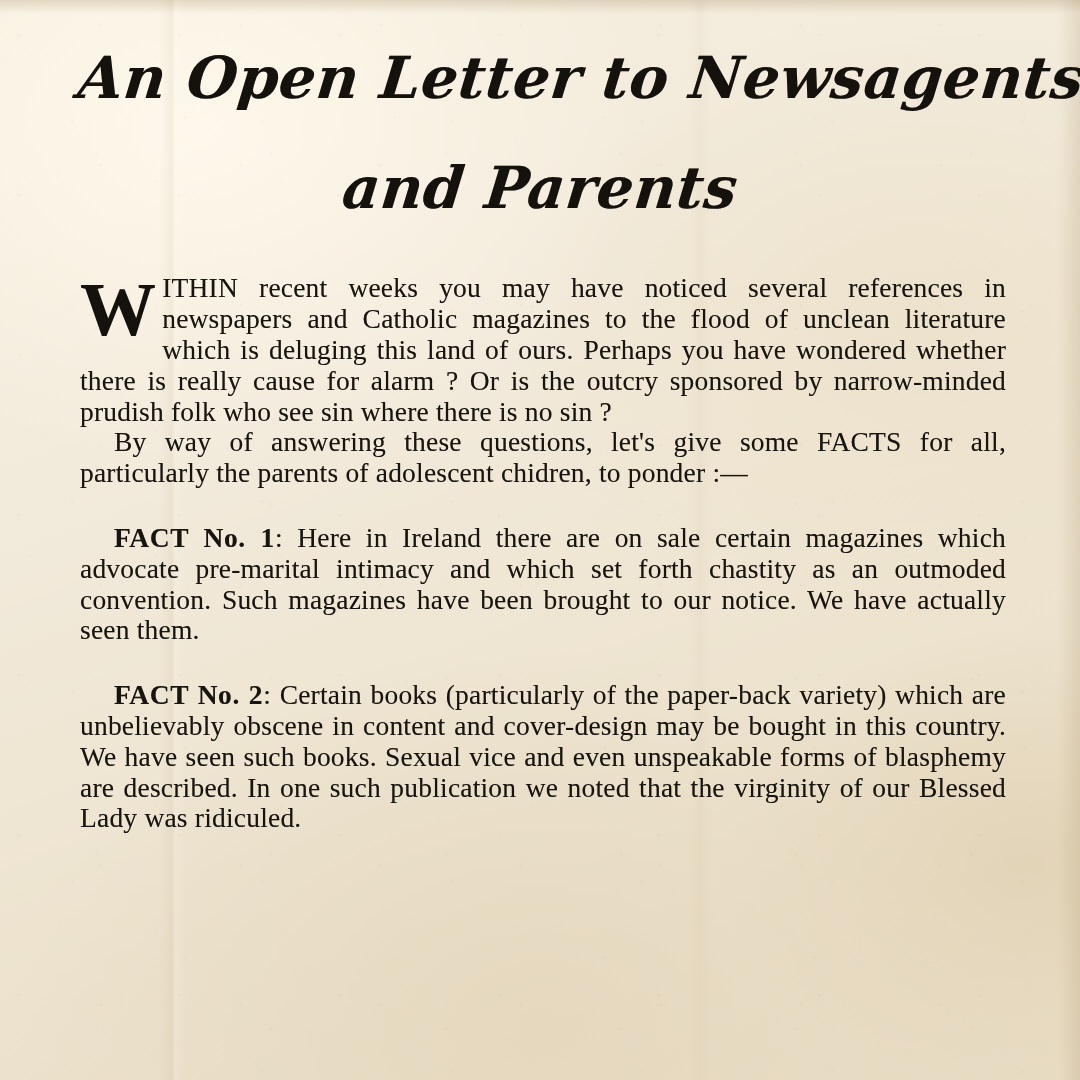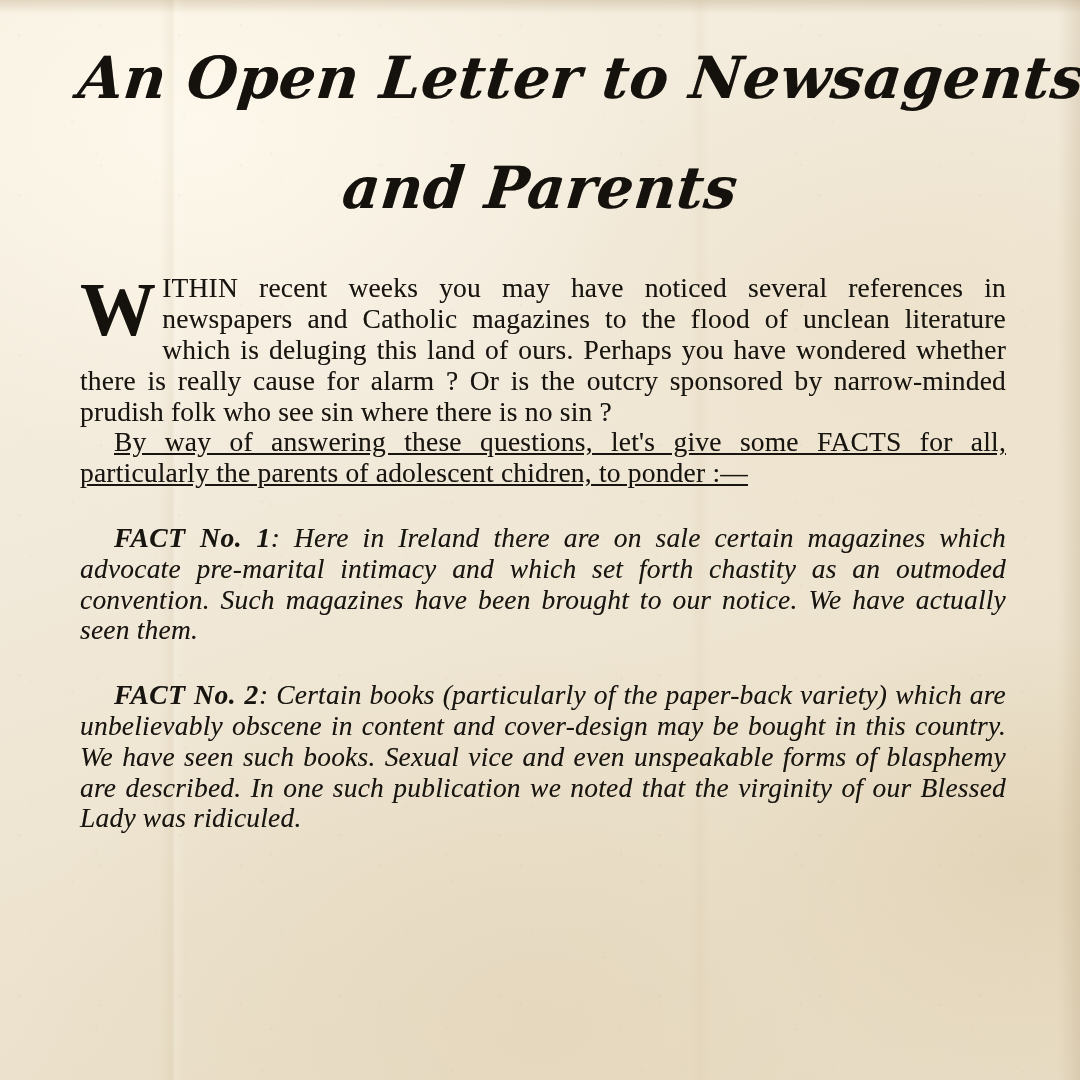--- a/index.html
+++ b/index.html
@@ -122,41 +122,41 @@
     text-align: justify;
     text-justify: inter-word;
     letter-spacing: 0.2px;
   }
   .para {
     margin: 0;
     text-align: justify;
   }
   .para + .para { margin-top: 0; }
 
-  .para.indent { text-indent: 34px; text-decoration: underline; }
+  .para.indent { text-indent: 34px; }
 
   
   .dropcap {
     float: left;
     font-family: "Liberation Serif", serif;
     font-weight: 700;
     font-size: 76px;
     line-height: 0.80;
     padding: 6px 4px 0 0;
     margin-right: 2px;
     color: #15120e;
   }
 
   .fact-gap { height: 34px; }
 
   .fact-label {
     font-weight: 700;
     letter-spacing: 0.6px;
   }
-  .fact-para { text-indent: 34px; font-style: italic; }
+  .fact-para { text-indent: 34px; }
 
   
   .body-block, .headline {
     text-shadow: 0 0 0.6px rgba(20,16,10,0.35);
   }
 </style>
 </head>
 <body>
 
 <div class="page">

